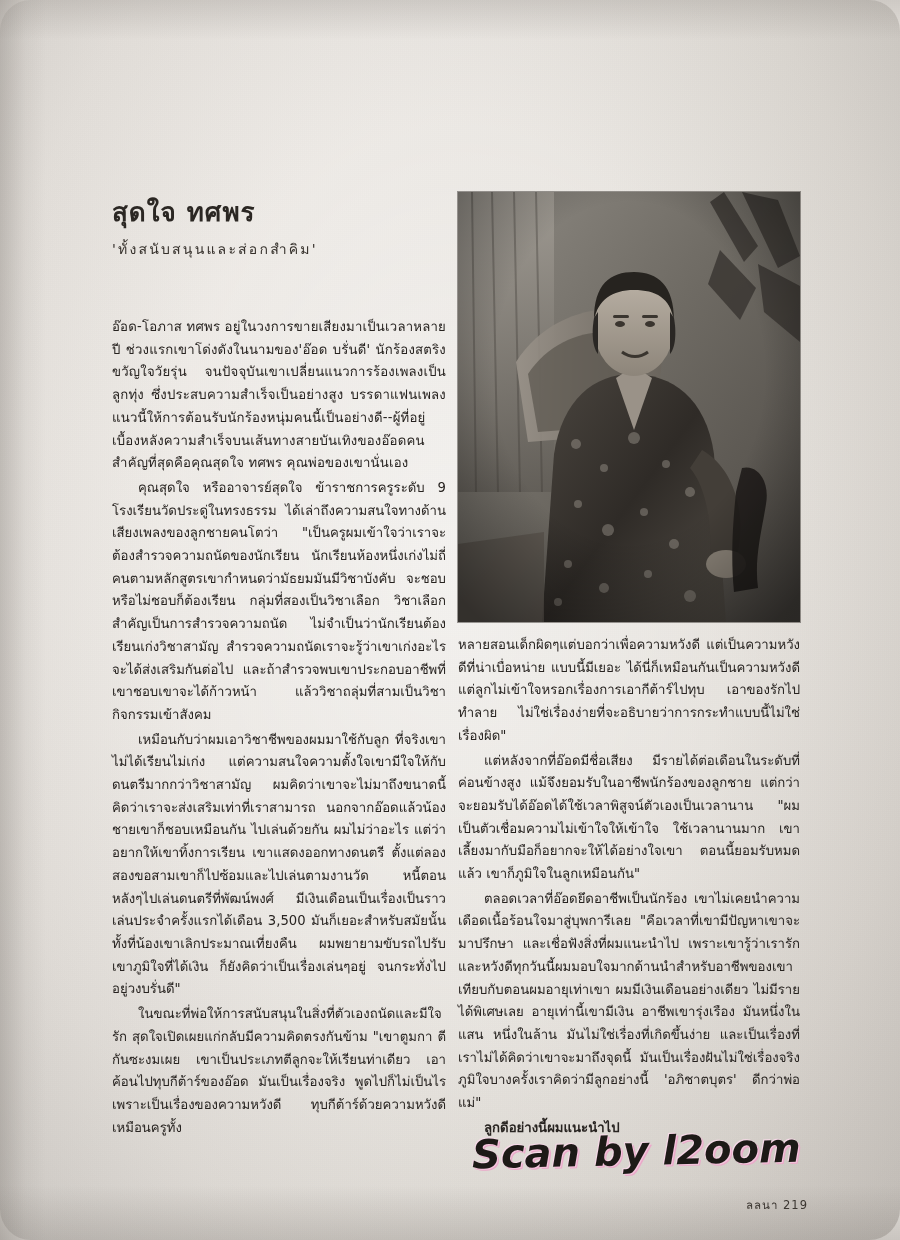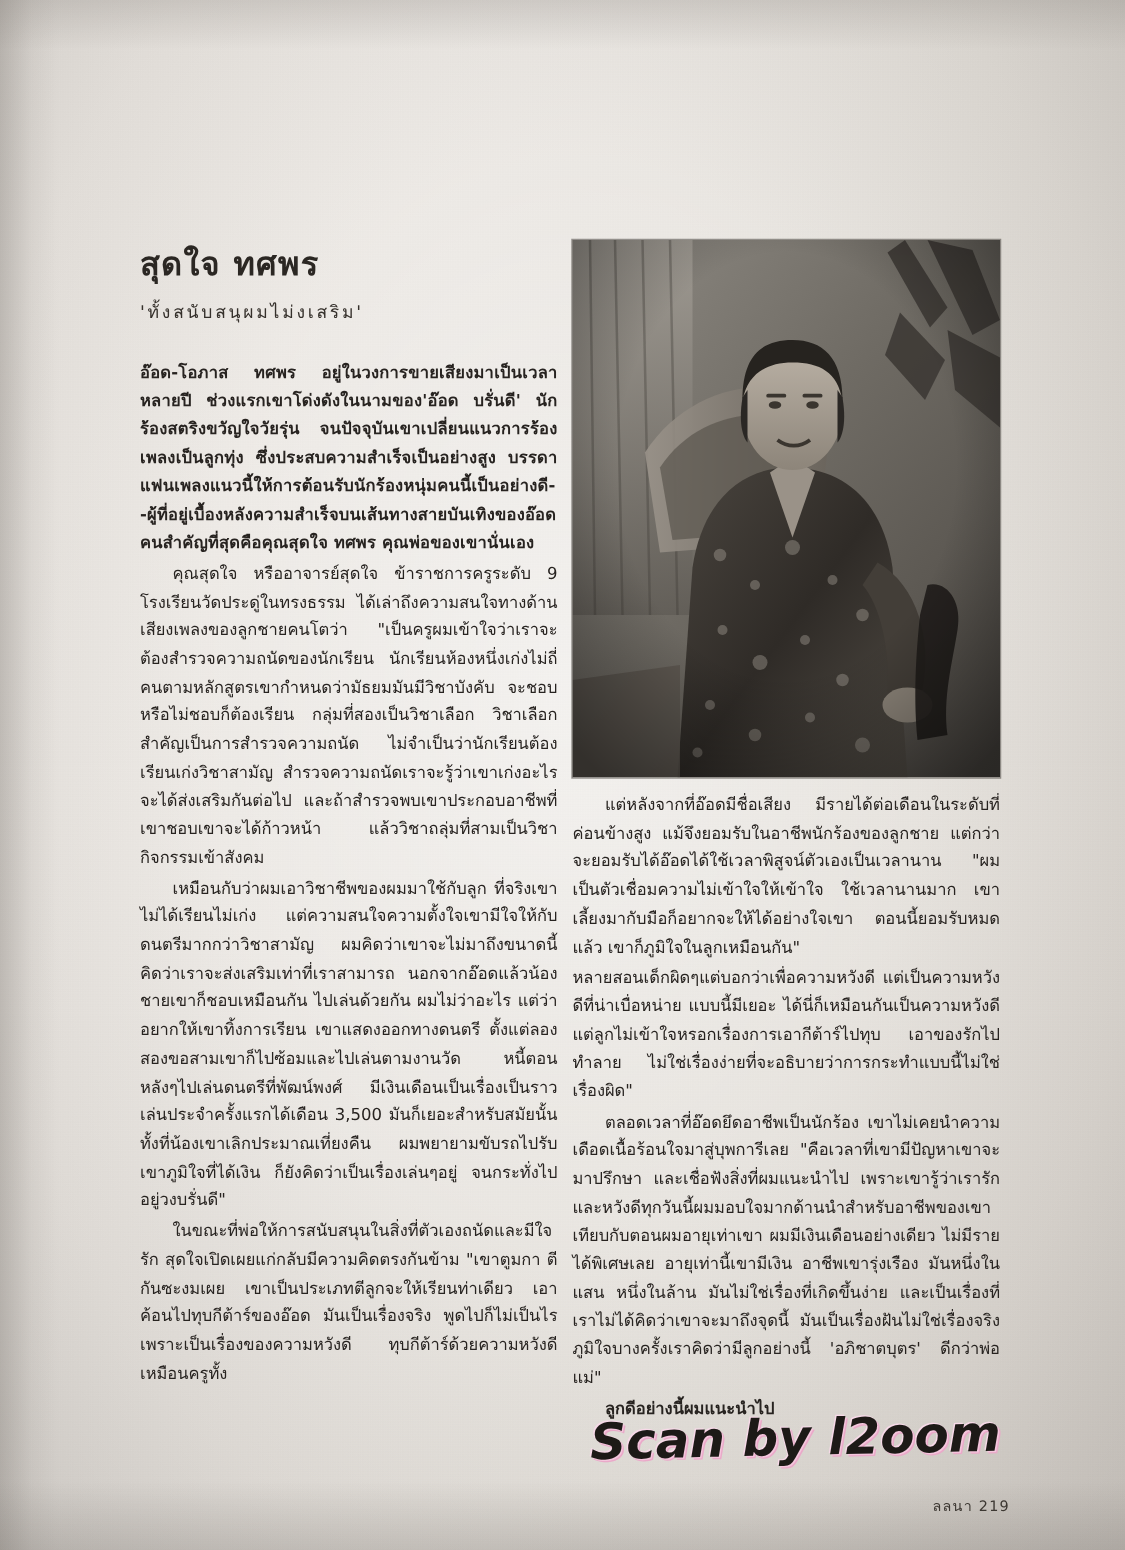--- a/index.html
+++ b/index.html
@@ -14,20 +14,21 @@
     overflow: hidden;
     position: relative;
   }
   
   .page {
     position: absolute;
     inset: 0;
     background:
       radial-gradient(ellipse at 50% 45%, rgba(255,255,255,0.55) 0%, rgba(255,255,255,0.18) 45%, rgba(120,115,110,0.10) 75%, rgba(90,85,80,0.22) 100%),
       linear-gradient(105deg, #efebe6 0%, #e9e5e0 35%, #e4e0da 65%, #ddd8d2 100%);
+    border-radius: 31px;
   }
   .grain {
     position: absolute;
     inset: 0;
     pointer-events: none;
     opacity: 0.35;
     background-image:
       repeating-linear-gradient(0deg, rgba(0,0,0,0.012) 0px, rgba(0,0,0,0.012) 1px, rgba(255,255,255,0.012) 1px, rgba(255,255,255,0.012) 2px),
       repeating-linear-gradient(90deg, rgba(0,0,0,0.010) 0px, rgba(0,0,0,0.010) 1px, rgba(255,255,255,0.010) 1px, rgba(255,255,255,0.010) 2px);
   }
@@ -109,22 +110,23 @@
     left: 458px;
     top: 634px;
     width: 342px;
   }
   .col p {
     margin: 0 0 2px 0;
     text-indent: 26px;
   }
   .col p.lead {
     text-indent: 0;
-    font-weight: bold;
+    font-weight: normal;
     letter-spacing: 0.2px;
+    margin-top: 28px;
   }
   .col p.closing {
     text-indent: 26px;
     font-weight: bold;
   }
 
   
   .watermark {
     position: absolute;
     left: 472px;
@@ -170,21 +172,21 @@
 
 <div class="page">
   <div class="grain"></div>
 
   <div class="showthrough">
     &nbsp;
   </div>
 
   <div class="headline-block">
     <div class="headline">สุดใจ ทศพร</div>
-    <div class="subheadline">'ทั้งสนับสนุผมไม่งเสริม'</div>
+    <div class="subheadline">'ทั้งสนับสนุนและส่อกสำคิม'</div>
   </div>
 
   <div class="photo-wrap">
     <div class="photo">
       <svg viewBox="0 0 342 430" preserveAspectRatio="none" aria-hidden="true">
         <defs>
           <linearGradient id="bgWall" x1="0" y1="0" x2="1" y2="1">
             <stop offset="0%" stop-color="#8e8a83"></stop>
             <stop offset="45%" stop-color="#6f6b64"></stop>
             <stop offset="100%" stop-color="#4c4843"></stop>
@@ -280,22 +282,22 @@
   </div>
 
   <div class="col col-left">
     <p class="lead">อ๊อด-โอภาส  ทศพร  อยู่ในวงการขายเสียงมาเป็นเวลาหลายปี  ช่วงแรกเขาโด่งดังในนามของ'อ๊อด  บรั่นดี'  นักร้องสตริงขวัญใจวัยรุ่น  จนปัจจุบันเขาเปลี่ยนแนวการร้องเพลงเป็นลูกทุ่ง  ซึ่งประสบความสำเร็จเป็นอย่างสูง  บรรดาแฟนเพลงแนวนี้ให้การต้อนรับนักร้องหนุ่มคนนี้เป็นอย่างดี--ผู้ที่อยู่เบื้องหลังความสำเร็จบนเส้นทางสายบันเทิงของอ๊อดคนสำคัญที่สุดคือคุณสุดใจ  ทศพร  คุณพ่อของเขานั่นเอง</p>
     <p>คุณสุดใจ  หรืออาจารย์สุดใจ  ข้าราชการครูระดับ 9 โรงเรียนวัดประดู่ในทรงธรรม  ได้เล่าถึงความสนใจทางด้านเสียงเพลงของลูกชายคนโตว่า  "เป็นครูผมเข้าใจว่าเราจะต้องสำรวจความถนัดของนักเรียน   นักเรียนห้องหนึ่งเก่งไม่ถี่คนตามหลักสูตรเขากำหนดว่ามัธยมมันมีวิชาบังคับ  จะชอบหรือไม่ชอบก็ต้องเรียน  กลุ่มที่สองเป็นวิชาเลือก  วิชาเลือกสำคัญเป็นการสำรวจความถนัด  ไม่จำเป็นว่านักเรียนต้องเรียนเก่งวิชาสามัญ  สำรวจความถนัดเราจะรู้ว่าเขาเก่งอะไรจะได้ส่งเสริมกันต่อไป  และถ้าสำรวจพบเขาประกอบอาชีพที่เขาชอบเขาจะได้ก้าวหน้า  แล้ววิชาถลุ่มที่สามเป็นวิชากิจกรรมเข้าสังคม</p>
     <p>เหมือนกับว่าผมเอาวิชาชีพของผมมาใช้กับลูก  ที่จริงเขาไม่ได้เรียนไม่เก่ง  แต่ความสนใจความตั้งใจเขามีใจให้กับดนตรีมากกว่าวิชาสามัญ  ผมคิดว่าเขาจะไม่มาถึงขนาดนี้  คิดว่าเราจะส่งเสริมเท่าที่เราสามารถ  นอกจากอ๊อดแล้วน้องชายเขาก็ชอบเหมือนกัน  ไปเล่นด้วยกัน  ผมไม่ว่าอะไร  แต่ว่าอยากให้เขาทิ้งการเรียน  เขาแสดงออกทางดนตรี  ตั้งแต่ลองสองขอสามเขาก็ไปซ้อมและไปเล่นตามงานวัด  หนี้ตอนหลังๆไปเล่นดนตรีที่พัฒน์พงศ์ มีเงินเดือนเป็นเรื่องเป็นราว เล่นประจำครั้งแรกได้เดือน 3,500  มันก็เยอะสำหรับสมัยนั้น  ทั้งที่น้องเขาเลิกประมาณเที่ยงคืน  ผมพยายามขับรถไปรับ  เขาภูมิใจที่ได้เงิน  ก็ยังคิดว่าเป็นเรื่องเล่นๆอยู่ จนกระทั่งไปอยู่วงบรั่นดี"</p>
     <p>ในขณะที่พ่อให้การสนับสนุนในสิ่งที่ตัวเองถนัดและมีใจรัก  สุดใจเปิดเผยแก่กลับมีความคิดตรงกันข้าม  "เขาตูมกา ตีกันซะงมเผย เขาเป็นประเภทตีลูกจะให้เรียนท่าเดียว เอาค้อนไปทุบกีต้าร์ของอ๊อด มันเป็นเรื่องจริง พูดไปก็ไม่เป็นไร เพราะเป็นเรื่องของความหวังดี ทุบกีต้าร์ด้วยความหวังดี เหมือนครูทั้ง</p>
   </div>
 
   <div class="col col-right">
+    <p style="text-indent:0">หลายสอนเด็กผิดๆแต่บอกว่าเพื่อความหวังดี  แต่เป็นความหวังดีที่น่าเบื่อหน่าย   แบบนี้มีเยอะ   ได้นี่ก็เหมือนกันเป็นความหวังดีแต่ลูกไม่เข้าใจหรอกเรื่องการเอากีต้าร์ไปทุบ เอาของรักไปทำลาย  ไม่ใช่เรื่องง่ายที่จะอธิบายว่าการกระทำแบบนี้ไม่ใช่เรื่องผิด"</p>
     <p>แต่หลังจากที่อ๊อดมีชื่อเสียง  มีรายได้ต่อเดือนในระดับที่ค่อนข้างสูง  แม้จึงยอมรับในอาชีพนักร้องของลูกชาย  แต่กว่าจะยอมรับได้อ๊อดได้ใช้เวลาพิสูจน์ตัวเองเป็นเวลานาน  "ผมเป็นตัวเชื่อมความไม่เข้าใจให้เข้าใจ  ใช้เวลานานมาก  เขาเลี้ยงมากับมือก็อยากจะให้ได้อย่างใจเขา  ตอนนี้ยอมรับหมดแล้ว  เขาก็ภูมิใจในลูกเหมือนกัน"</p>
-    <p style="text-indent:0">หลายสอนเด็กผิดๆแต่บอกว่าเพื่อความหวังดี  แต่เป็นความหวังดีที่น่าเบื่อหน่าย   แบบนี้มีเยอะ   ได้นี่ก็เหมือนกันเป็นความหวังดีแต่ลูกไม่เข้าใจหรอกเรื่องการเอากีต้าร์ไปทุบ เอาของรักไปทำลาย  ไม่ใช่เรื่องง่ายที่จะอธิบายว่าการกระทำแบบนี้ไม่ใช่เรื่องผิด"</p>
     <p>ตลอดเวลาที่อ๊อดยึดอาชีพเป็นนักร้อง  เขาไม่เคยนำความเดือดเนื้อร้อนใจมาสู่บุพการีเลย   "คือเวลาที่เขามีปัญหาเขาจะมาปรึกษา และเชื่อฟังสิ่งที่ผมแนะนำไป เพราะเขารู้ว่าเรารักและหวังดีทุกวันนี้ผมมอบใจมากด้านนำสำหรับอาชีพของเขา  เทียบกับตอนผมอายุเท่าเขา  ผมมีเงินเดือนอย่างเดียว  ไม่มีรายได้พิเศษเลย  อายุเท่านี้เขามีเงิน  อาชีพเขารุ่งเรือง  มันหนึ่งในแสน หนึ่งในล้าน มันไม่ใช่เรื่องที่เกิดขึ้นง่าย  และเป็นเรื่องที่เราไม่ได้คิดว่าเขาจะมาถึงจุดนี้  มันเป็นเรื่องฝันไม่ใช่เรื่องจริง  ภูมิใจบางครั้งเราคิดว่ามีลูกอย่างนี้ 'อภิชาตบุตร' ดีกว่าพ่อแม่"</p>
     <p class="closing">ลูกดีอย่างนี้ผมแนะนำไป</p>
   </div>
 
   <div class="watermark">Scan by l2oom</div>
 
   <div class="page-footer">
     <span>ลลนา</span>
     <span class="num">219</span>
   </div>

